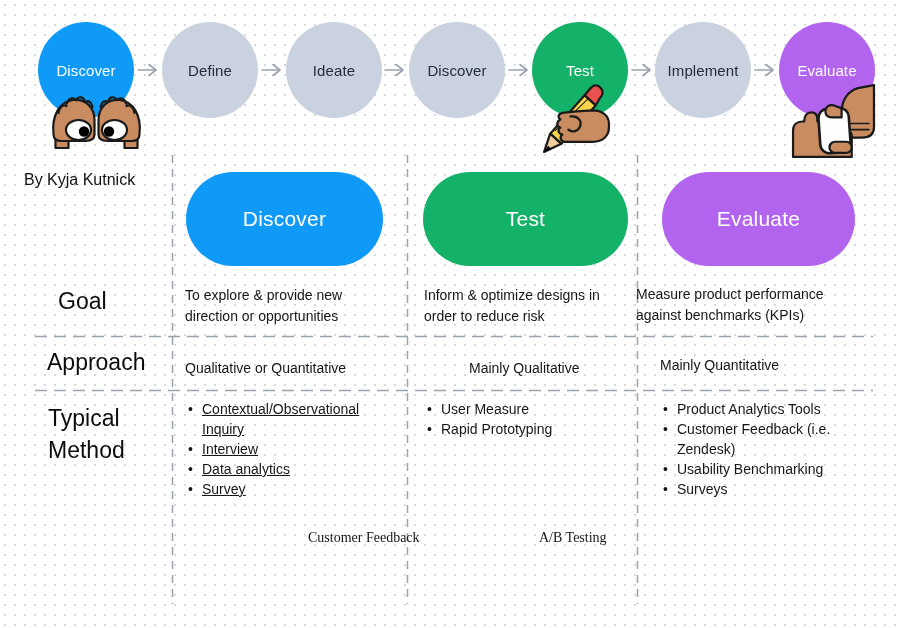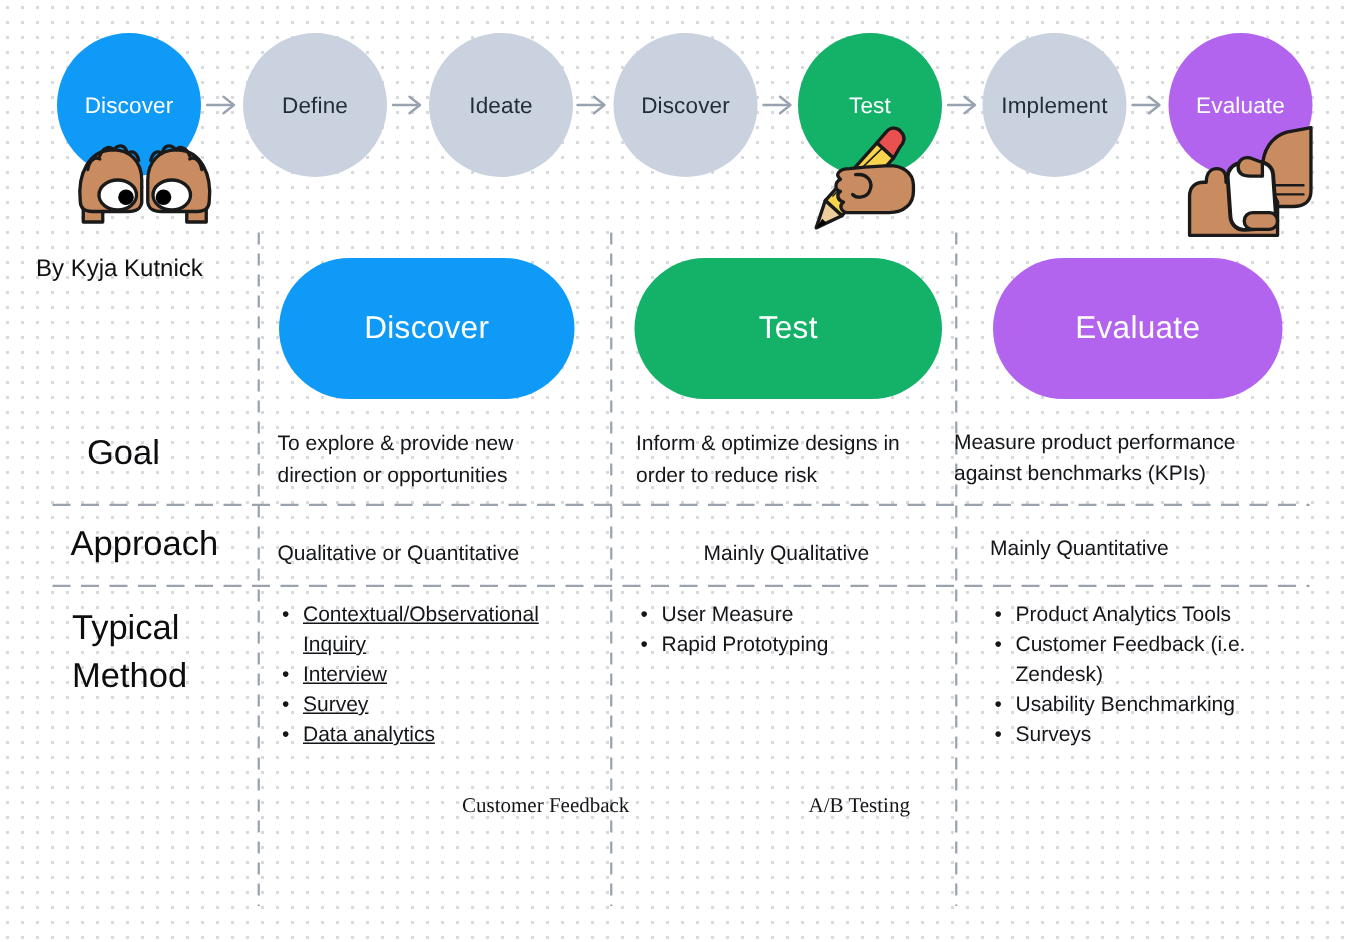--- a/index.html
+++ b/index.html
@@ -220,22 +220,22 @@
   <div id="goal-1" class="cell">Inform &amp; optimize designs in order to reduce risk</div>
   <div id="goal-2" class="cell">Measure product performance against benchmarks (KPIs)</div>
 
   <div id="approach-0" class="cell">Qualitative or Quantitative</div>
   <div id="approach-1" class="cell">Mainly Qualitative</div>
   <div id="approach-2" class="cell">Mainly Quantitative</div>
 
   <ul id="methods-0" class="methods">
       <li>Contextual/Observational Inquiry</li>
       <li>Interview</li>
+      <li>Data analytics</li>
       <li>Survey</li>
-      <li>Data analytics</li>
     </ul>
   <ul id="methods-1" class="methods">
       <li>User Measure</li>
       <li>Rapid Prototyping</li>
     </ul>
   <ul id="methods-2" class="methods">
       <li>Product Analytics Tools</li>
       <li>Customer Feedback (i.e. Zendesk)</li>
       <li>Usability Benchmarking</li>
       <li>Surveys</li>

